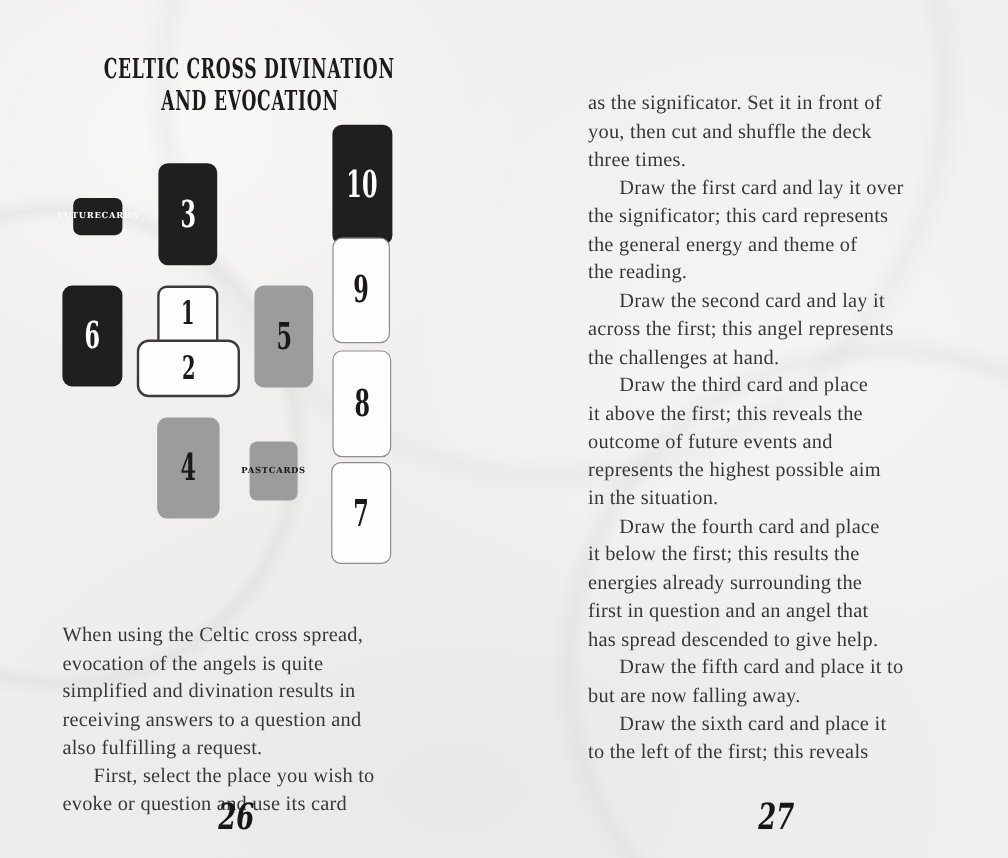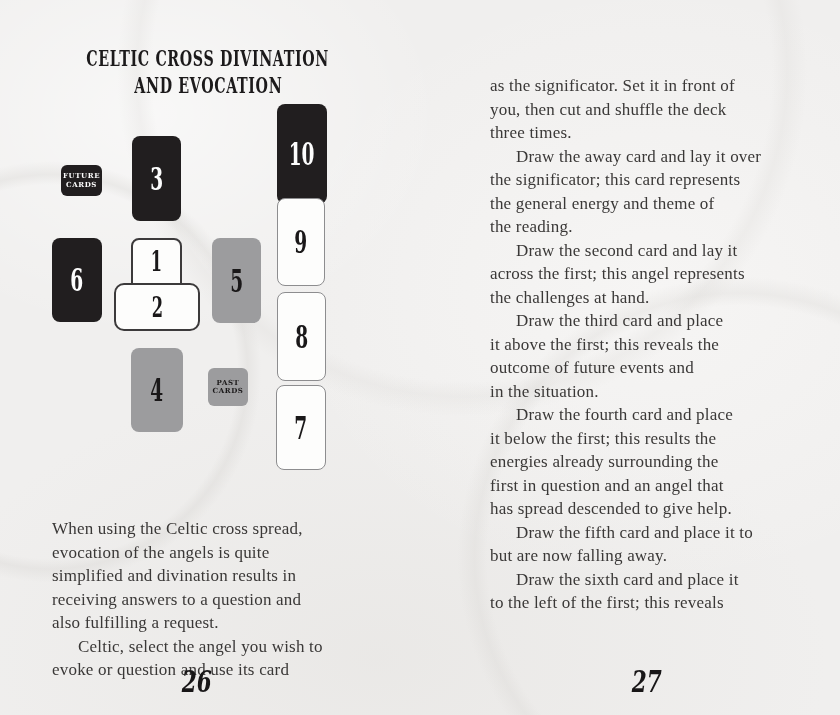--- a/index.html
+++ b/index.html
@@ -32,21 +32,21 @@
   .card.black{background:#211e1f;color:#fdfdfd;}
   .card.gray{background:#9c9c9e;color:#1a1819;}
   .card.white{background:#fdfdfc;border:1px solid #8d8d8f;color:#1a1819;}
   .card.dark-border{border:2px solid #3c3a3b;}
   .digit{
     display:inline-block;font-family:"DejaVu Serif", serif;font-weight:bold;
     font-size:31px;transform:scaleX(0.6);transform-origin:center;
   }
   .digit.small{font-size:27px;}
   .card.num-top{align-items:flex-start;padding-top:6px;}
-  .mini-label{border-radius:6px;flex-direction:column;color:#f5f4f3;}
+  .mini-label{border-radius:6px;flex-direction:row;color:#f5f4f3;}
   .mini-label span{
     display:block;font-family:"DejaVu Serif", serif;font-weight:bold;
     font-size:7px;line-height:8.5px;letter-spacing:0.6px;text-align:center;
   }
   
   .body-col{position:absolute;color:#3a3837;font-size:17px;letter-spacing:0.2px;margin-top:37px;}
   .body-col .line{height:23.5px;line-height:23.5px;white-space:nowrap;}
   .body-col .line.indent{padding-left:26px;}
   
   .pagenum{
@@ -103,59 +103,60 @@
     </div>
 
     <div class="card white" style="left:277px;top:292px;width:49px;height:89px">
       <span class="digit">8</span>
     </div>
 
     <div class="card gray" style="left:131px;top:348px;width:52px;height:84px">
       <span class="digit">4</span>
     </div>
 
-    <div class="card gray mini-label" style="left:208px;top:368px;width:40px;height:38px">
+    <div class="card gray mini-label" style="left:208px;top:368px;width:40px;height:49px">
       <span>PAST</span>
       <span>CARDS</span>
     </div>
 
     <div class="card white" style="left:276px;top:385px;width:50px;height:85px">
       <span class="digit">7</span>
     </div>
 
   </div>
 
   <div class="body-col" style="left:52px;top:480px;width:330px">
     <div class="line">When using the Celtic cross spread,</div>
     <div class="line">evocation of the angels is quite</div>
     <div class="line">simplified and divination results in</div>
     <div class="line">receiving answers to a question and</div>
     <div class="line">also fulfilling a request.</div>
-    <div class="line indent">Celtic, select the angel you wish to</div>
+    <div class="line indent">First, select the place you wish to</div>
     <div class="line">evoke or question and use its card</div>
   </div>
 
   <div class="pagenum" style="left:167px">
     <span class="condensed">26</span>
   </div>
 
   <div class="body-col" style="left:490px;top:37px;width:330px">
     <div class="line">as the significator. Set it in front of</div>
     <div class="line">you, then cut and shuffle the deck</div>
     <div class="line">three times.</div>
-    <div class="line indent">Draw the away card and lay it over</div>
+    <div class="line indent">Draw the first card and lay it over</div>
     <div class="line">the significator; this card represents</div>
     <div class="line">the general energy and theme of</div>
     <div class="line">the reading.</div>
     <div class="line indent">Draw the second card and lay it</div>
     <div class="line">across the first; this angel represents</div>
     <div class="line">the challenges at hand.</div>
     <div class="line indent">Draw the third card and place</div>
     <div class="line">it above the first; this reveals the</div>
     <div class="line">outcome of future events and</div>
+    <div class="line">represents the highest possible aim</div>
     <div class="line">in the situation.</div>
     <div class="line indent">Draw the fourth card and place</div>
     <div class="line">it below the first; this results the</div>
     <div class="line">energies already surrounding the</div>
     <div class="line">first in question and an angel that</div>
     <div class="line">has spread descended to give help.</div>
     <div class="line indent">Draw the fifth card and place it to</div>
     <div class="line">but are now falling away.</div>
     <div class="line indent">Draw the sixth card and place it</div>
     <div class="line">to the left of the first; this reveals</div>

